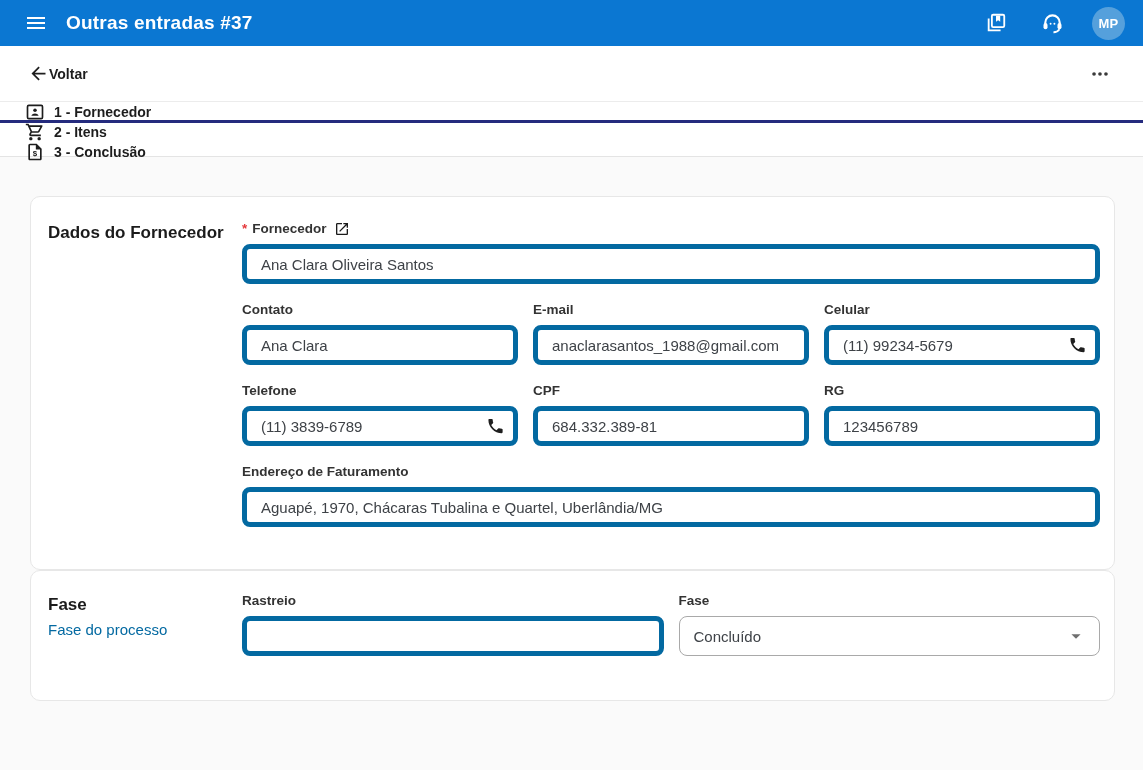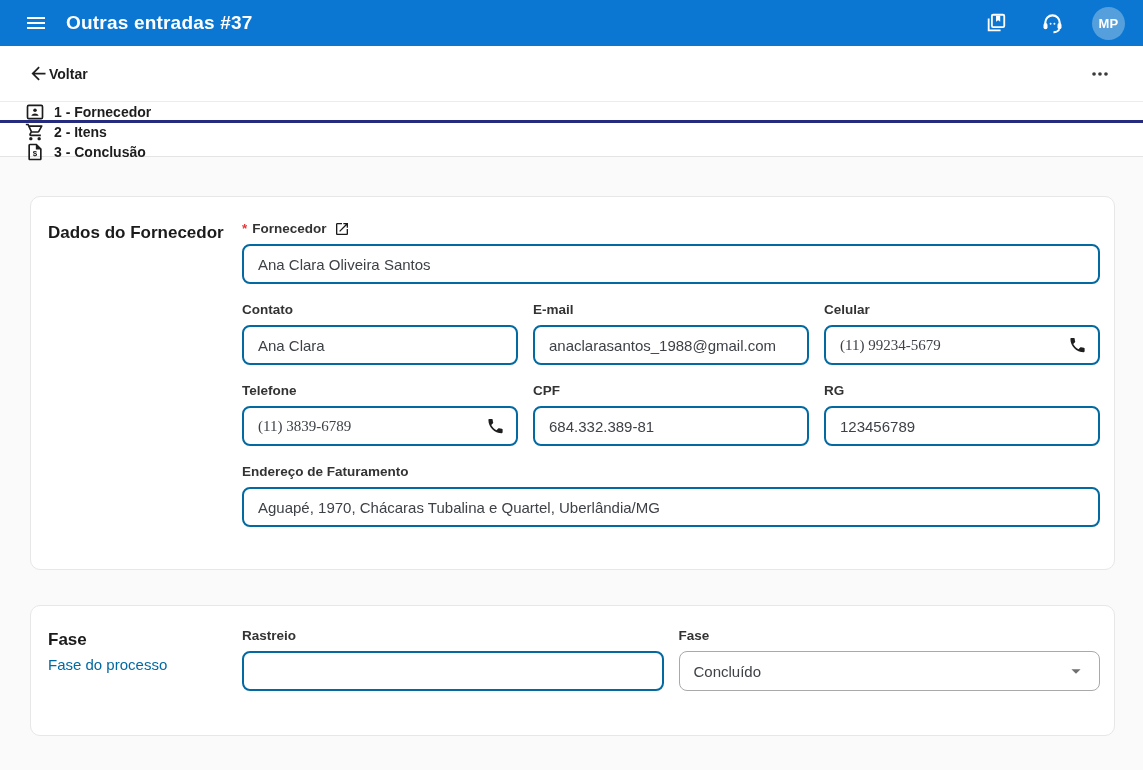--- a/index.html
+++ b/index.html
@@ -51,47 +51,47 @@
   .tab.active::after {
     content:""; position:absolute; left:0; right:0; bottom:-1px; height:3px; background:#252b7e;
   }
 
   
   .content { padding:39px 28px 0 30px; }
   .card {
     background:#fff; border:1px solid #e7e7e7; border-radius:10px;
     display:flex; width:1085px;
   }
-  .card + .card { margin-top:35px; }
+  .card + .card { }
   .card-left { width:211px; flex-shrink:0; padding:22px 16px 0 17px; }
   .card-title { font-size:17px; font-weight:700; color:#1b1b1b; line-height:28px; }
   .card-sub { font-size:15px; color:#0369a1; margin-top:2px; }
   .card-right { flex:1; padding:22px 14px 0 0; }
   .card-supplier .card-right { padding-bottom:42px; }
   .card-fase .card-right { padding-bottom:44px; }
   .card-fase .card-left { padding-top:20px; }
   .card-fase .card-right { padding-top:20px; }
 
   
   .field { margin-bottom:16px; }
   .field:last-child { margin-bottom:0; }
   .flabel {
     display:flex; align-items:center; gap:5px; font-size:13.5px; font-weight:700;
     color:#333; margin-bottom:6px; line-height:19px;
   }
   .flabel .req { color:#e5393c; }
   .flabel .ext { color:#1b1b1b; display:flex; cursor:pointer; margin-left:2px; }
   .tinput {
-    width:100%; height:40px; border:2px solid #0369a1; border-radius:8px;
+    width:100%; height:40px; border:5px solid #0369a1; border-radius:8px;
     padding:0 14px; font-size:15px; color:#3e4247; background:#fff;
     font-family:inherit; outline:none;
   }
   .grid3 { display:grid; grid-template-columns:1fr 1fr 1fr; column-gap:15px; margin-bottom:16px; }
   .grid2 { display:grid; grid-template-columns:1fr 1fr; column-gap:15px; }
-  .iwrap { position:relative;font-family:Liberation Serif, serif; }
+  .iwrap { position:relative; }
   .iwrap .trail { position:absolute; right:13px; top:50%; transform:translateY(-50%); color:#1f1f1f; display:flex; }
   .iwrap .tinput { padding-right:42px; }
   .select {
     width:100%; height:40px; border:1px solid #a9a9a9; border-radius:8px;
     padding:0 12px 0 14px; font-size:15px; color:#3e4247; background:#fff;
     display:flex; align-items:center; justify-content:space-between; cursor:pointer;
   }
   .select .caret { color:#6f6f6f; display:flex; }
 </style>
 </head>

